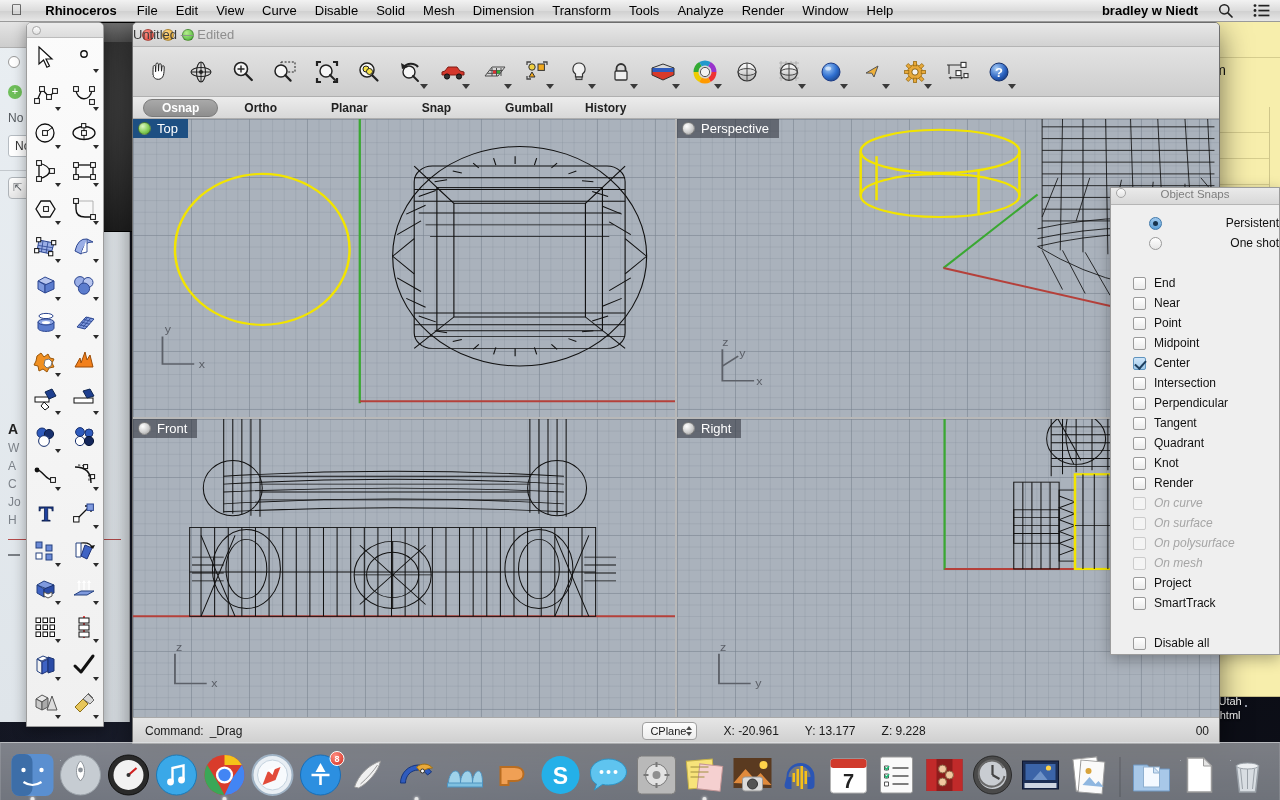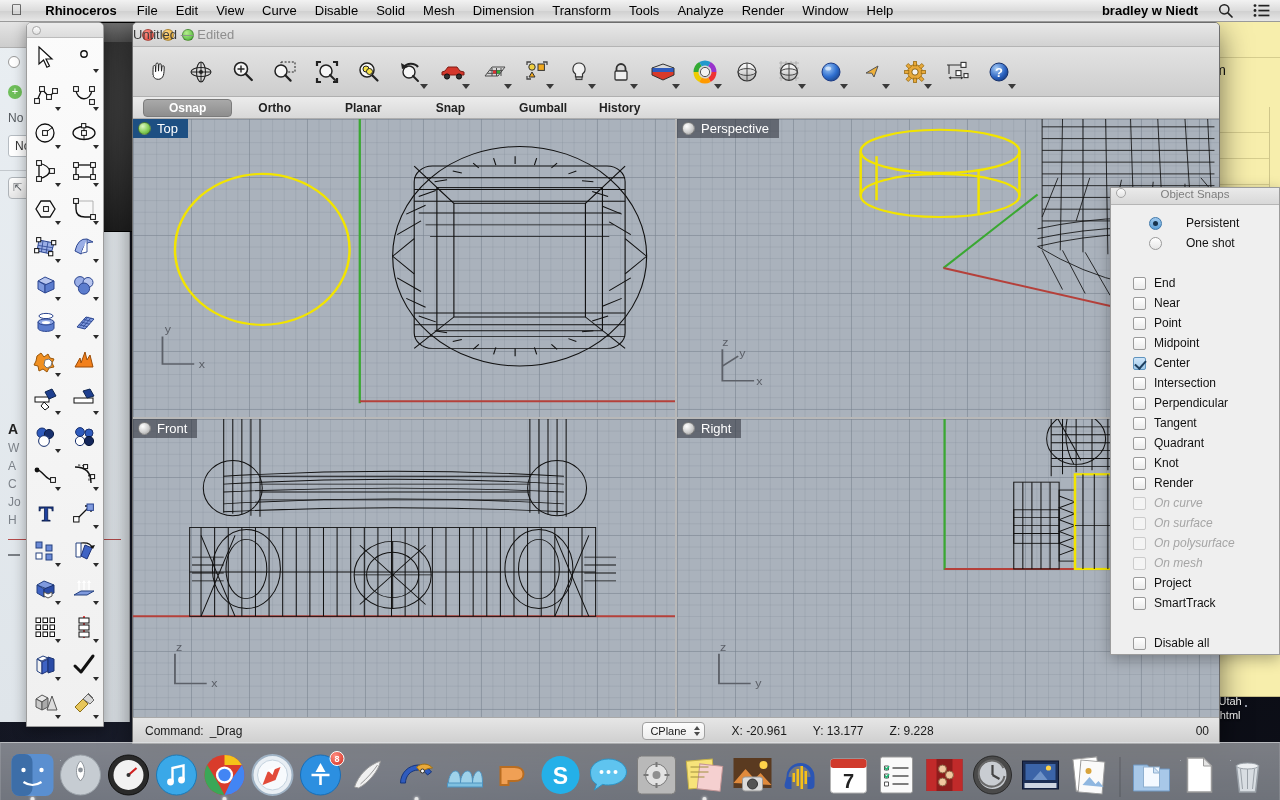--- a/index.html
+++ b/index.html
@@ -161,22 +161,22 @@
   #osnap-bar {
     height: 22px; flex:none;
     background: linear-gradient(180deg,#ececec,#d8d8d8);
     border-bottom: 1px solid #aeaeae;
     display:flex; align-items:center; padding-left: 10px; gap: 0;
     font-size: 12px; font-weight: bold; color: #222;
   }
   #osnap-bar .tgl { padding: 0 10px; }
   #osnap-bar .tgl.active {
     background: linear-gradient(180deg,#a9a9a9,#8e8e8e);
-    color: #fff; border: 1px solid #7b7b7b; border-radius: 4px;
-    padding: 1px 25px; margin-right: 16px;
+    color: #fff; border: 1px solid #7b7b7b; border-radius: 9px;
+    padding: 1px 18px; margin-right: 16px;
   }
   #osnap-bar .sp { width: 34px; }
 
   #viewports {
     flex: 1; display: grid;
     grid-template-columns: 1fr 1fr; grid-template-rows: 1fr 1fr;
     gap: 2px; background: #b8b8b8; padding: 0;
   }
   .vp {
     position: relative; overflow: hidden;
@@ -210,21 +210,21 @@
     background: linear-gradient(180deg,#e6e6e6,#cfcfcf);
     border-top: 1px solid #a9a9a9;
     display:flex; align-items:center; font-size: 12px; color:#1a1a1a;
     padding: 0 8px; gap: 0;
   }
   #statusbar .cmd { padding-left: 4px; }
   #statusbar .cplane {
     margin-left: 400px; display:flex; align-items:center;
     background: linear-gradient(180deg,#fdfdfd,#ededed);
     border:1px solid #a0a0a0; border-radius:4px; height: 18px;
-    padding: 0 4px 0 7px; font-size: 11px; gap: 8px;
+    padding: 0 4px 0 7px; font-size: 11px; 
   }
   #statusbar .cplane .arrows { display:flex; flex-direction:column; gap:2px; }
   #statusbar .cplane .arrows i {
     width:0;height:0;border-left:3px solid transparent;border-right:3px solid transparent;
   }
   #statusbar .cplane .arrows i.up { border-bottom:4px solid #4b4b4b; }
   #statusbar .cplane .arrows i.dn { border-top:4px solid #4b4b4b; }
   #statusbar .coord { padding-left: 26px; font-size: 12px; }
   #statusbar .tail { margin-left:auto; padding-right: 2px; }
 
@@ -269,21 +269,21 @@
     position: relative;
   }
   #osnap-panel .oh .knob {
     width: 10px; height: 10px; border-radius:50%; margin-left:5px;
     background: linear-gradient(180deg,#fcfcfc,#e3e3e3); border:1px solid #a5a5a5;
   }
   #osnap-panel .oh .ot {
     position:absolute; left:0; right:0; text-align:center; font-size:11.5px; color:#7d7d7d;
   }
   #osnap-panel .radios { padding: 8px 0 6px 38px; }
-  #osnap-panel .rrow { display:flex; align-items:center; gap: 24px; height: 20px; }
+  #osnap-panel .rrow { display:flex; align-items:center; gap: 24px; height: 20px; justify-content: space-between; }
   .radio {
     width: 13px; height: 13px; border-radius:50%;
     background: linear-gradient(180deg,#ffffff,#e6e6e6); border: 1px solid #9a9a9a;
     display:flex; align-items:center; justify-content:center; flex:none;
   }
   .radio.on { background: linear-gradient(180deg,#9fc9ee,#5d9fd6); border-color:#3f78aa; }
   .radio.on::after { content:""; width:5px;height:5px;border-radius:50%;background:#18334d; }
   #osnap-panel .checks { padding-left: 22px; padding-top: 4px; }
   #osnap-panel .crow { display:flex; align-items:center; gap: 8px; height: 20px; }
   #osnap-panel .crow.dim { color: #a5a5a5; font-style: italic; }

